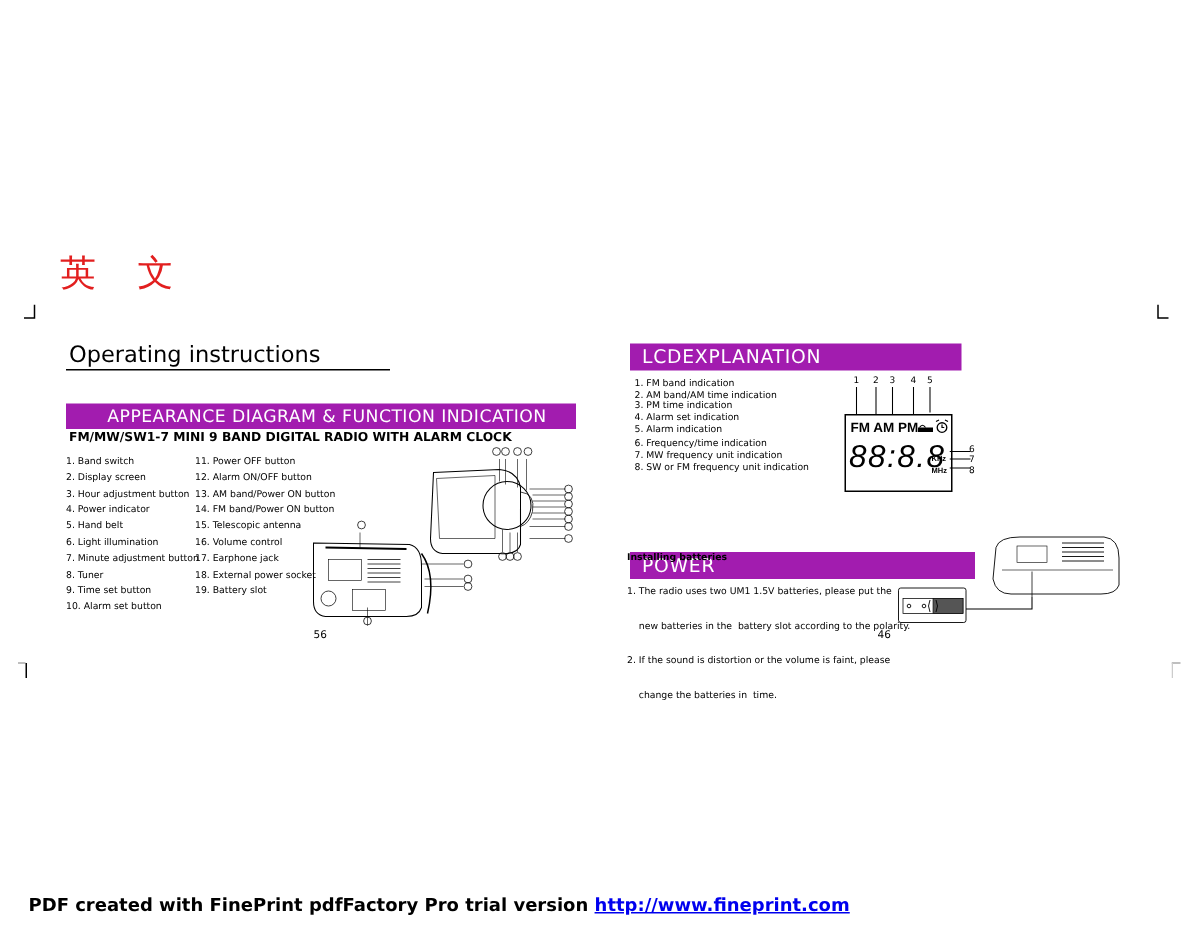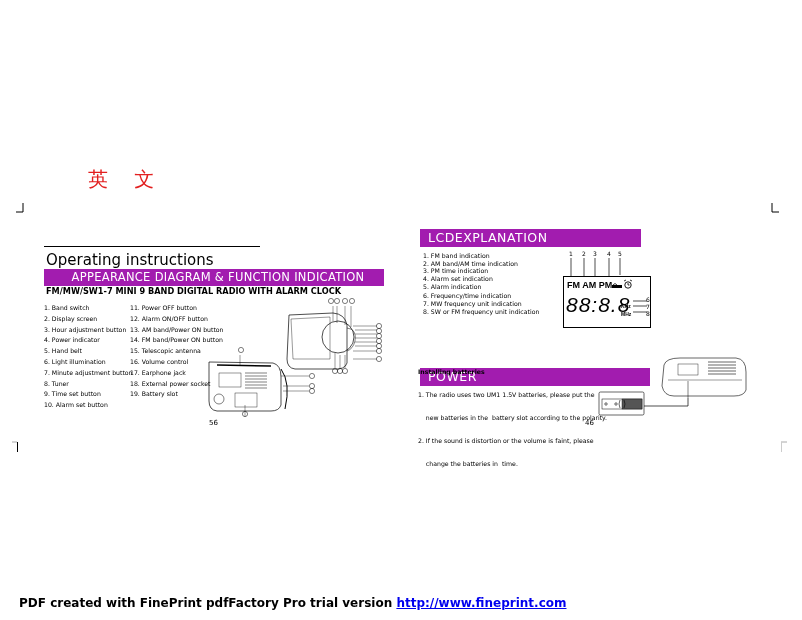--- a/index.html
+++ b/index.html
@@ -1,18 +1,18 @@
 <!DOCTYPE html>
 <html><head>
 <meta charset="utf-8">
 <style>
   html, body { margin:0; padding:0; }
   body { width:802px; height:620px; background:#ffffff; position:relative; overflow:hidden; font-family:"DejaVu Sans", sans-serif; color:#000; }
   .abs { position:absolute; }
-  .cjk { color:#e21f1f; font-family:"DejaVu Serif", serif; font-size:20px; letter-spacing:10px;margin-left:48px; }
+  .cjk { color:#e21f1f; font-family:"DejaVu Serif", serif; font-size:24px; letter-spacing:10px; }
   .title { font-size:15px; font-family:"DejaVu Sans", sans-serif; }
   .title-rule { height:1px; background:#000; }
   .subtitle { font-size:8.2px; font-weight:bold; font-family:"DejaVu Sans", sans-serif; white-space:nowrap; }
   .bar { background:#a21caf; color:#fff; font-size:11.5px; letter-spacing:0.3px; line-height:17px; padding-left:8px; white-space:nowrap; }
   .bar.big { font-size:12.5px; line-height:18px; letter-spacing:0.5px; }
   .list { font-size:6.2px; line-height:10.8px; list-style:none; margin:0; padding:0; white-space:nowrap; }
   .list li { margin:0; }
   .pnum { font-size:7px; }
   .small { font-size:6.2px; line-height:7.6px; white-space:nowrap; }
   .bold { font-weight:bold; }
@@ -37,21 +37,21 @@
   </svg>
 <svg class="abs" style="left:10px; top:441px;" width="12" height="12">
     <path d="M2 1 H7" stroke="#aaa" stroke-width="1"></path>
     <path d="M7.5 1 V11" stroke="#000" stroke-width="1"></path>
   </svg>
 <svg class="abs" style="left:781px; top:441px;" width="12" height="12">
     <path d="M0 1 H6" stroke="#aaa" stroke-width="1"></path>
     <path d="M0.5 1 V11" stroke="#ccc" stroke-width="1"></path>
   </svg>
 
-<div class="abs title" style="left:46px; top:227px;margin-top:24px;">Operating instructions</div>
+<div class="abs title" style="left:46px; top:227px;">Operating instructions</div>
 <div class="abs title-rule" style="left:44px; top:246px; width:216px;"></div>
 <div class="abs subtitle" style="left:46px; top:251px;margin-top:35px;">FM/MW/SW1-7 MINI 9 BAND DIGITAL  RADIO WITH ALARM CLOCK</div>
 
 <div class="abs bar" style="left:44px; top:269px; width:332px;text-align:center;">APPEARANCE DIAGRAM &amp; FUNCTION INDICATION</div>
 
 <ul class="abs list" style="left:44px; top:303px;">
   <li>1. Band switch</li>
   <li>2. Display screen</li>
   <li>3. Hour adjustment button</li>
   <li>4. Power indicator</li>
@@ -145,21 +145,21 @@
   <span class="abs callnum" style="left:58px; top:0;">5</span>
   <svg class="abs" style="left:0; top:7px;" width="70" height="24">
     <g stroke="#000" stroke-width="0.7">
         <path d="M11 1 V22"></path>
         <path d="M24 1 V22"></path>
         <path d="M35 1 V22"></path>
         <path d="M49 1 V20"></path>
         <path d="M60 1 V18"></path>
       </g>
   </svg>
-  <div class="abs lcd" style="left:3px; top:26px; width:70px; height:50px;padding-left:16px;">
+  <div class="abs lcd" style="left:3px; top:26px; width:70px; height:50px;">
     <div class="abs lcd-top" style="left:3px; top:3px;">
       <span>FM</span>
       <span>AM</span>
       <span>PM</span>
     </div>
     <svg class="abs" style="left:47px; top:5px;" width="12" height="7">
         <rect x="1" y="3" width="10" height="3" fill="#000"></rect>
         <path d="M2 3 Q4 0 6 3" stroke="#000" fill="none" stroke-width="0.8"></path>
       </svg>
     <svg class="abs" style="left:59px; top:2px;" width="10" height="10">

